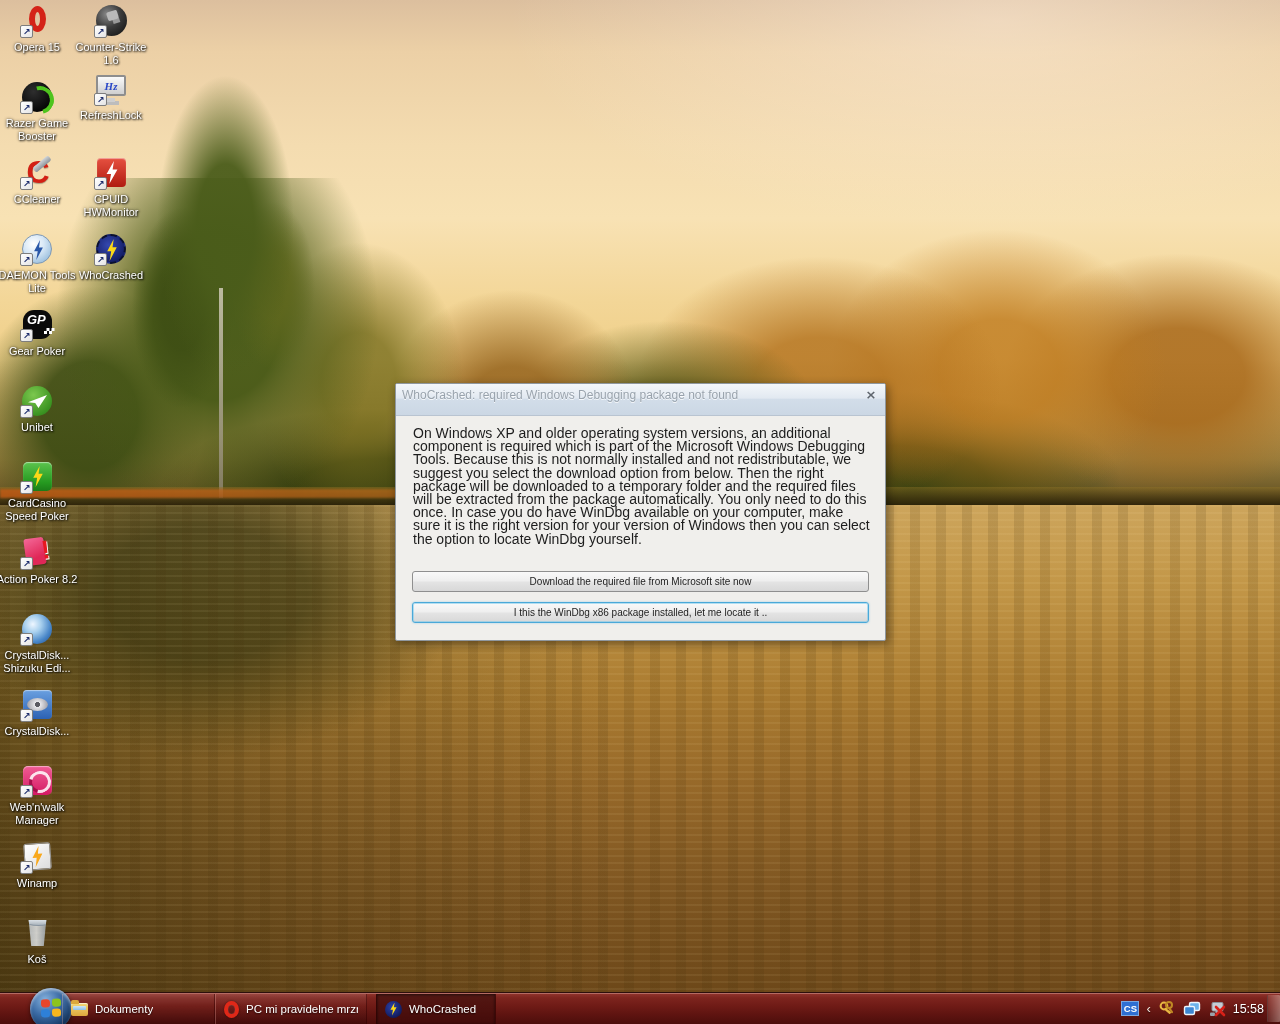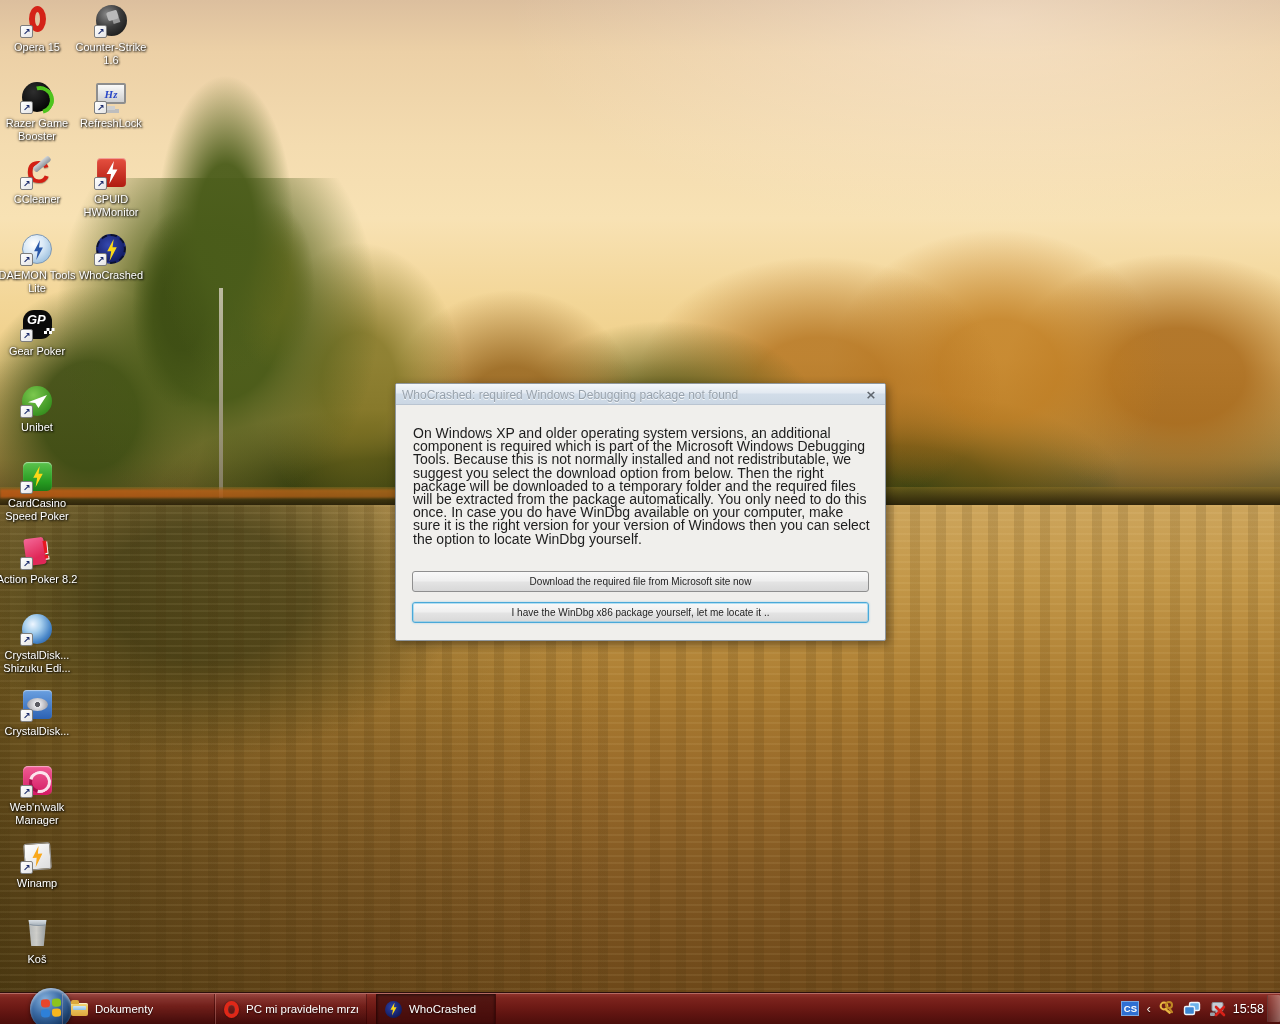--- a/index.html
+++ b/index.html
@@ -120,21 +120,21 @@
   .art-kos     { position:absolute; left:7px; top:4px; width:21px; height:26px;
                  background:linear-gradient(90deg, rgba(190,198,206,.85), rgba(235,240,245,.8) 45%, rgba(150,160,170,.85));
                  clip-path:polygon(8% 0,92% 0,80% 100%,20% 100%); }
   .art-kos::before { content:""; position:absolute; left:-2px; top:-3px; width:25px; height:7px; border-radius:50%;
                  background:linear-gradient(#eef2f6,#aab4bc); border:1px solid #8894a0; }
 
   
   .dialog { position:absolute; left:395px; top:383px; width:491px; height:258px;
     background:#f0efec; border:1px solid #8f979f; border-radius:2px;
     box-shadow:2px 3px 10px rgba(0,0,0,.4); }
-  .titlebar { position:relative; height:21px; border-radius:1px 1px 0 0;
+  .titlebar { position:relative; height:32px; border-radius:1px 1px 0 0;
     background:linear-gradient(180deg,#f4f7fa 0%,#e2e9f1 45%,#d2dde9 50%,#cbd7e4 100%);
     border-bottom:1px solid #b9c4d1; }
   .titlebar .ttl { position:absolute; left:6px; top:4px; font-size:12px; color:#99a3ad;
     text-shadow:0 1px 0 rgba(255,255,255,.8); white-space:nowrap; }
   .closebox { position:absolute; right:6px; top:4px; width:16px; height:13px;
     display:flex; align-items:center; justify-content:center;
     color:#5f666e; font:bold 13px "DejaVu Sans",sans-serif; line-height:1; cursor:default; }
   .dlg-text { position:absolute; left:17px; top:43px; width:459px;
     font-size:14px; line-height:13.2px; color:#1d1d1d; }
   .dlg-btn { position:absolute; left:16px; width:457px; height:21px;
@@ -213,21 +213,21 @@
       </div>
     <div class="lbl">Counter-Strike 1.6</div>
   </div>
   <div class="dicon" style="left:-6px; top:80px;">
     <div class="ic">
         <span class="art-razer"></span>
         <span class="shortcut">↗</span>
       </div>
     <div class="lbl">Razer Game Booster</div>
   </div>
-  <div class="dicon" style="left:68px; top:80px;">
+  <div class="dicon" style="left:68px; top:72px;">
     <div class="ic">
         <span class="art-refresh">Hz</span>
         <span class="shortcut">↗</span>
       </div>
     <div class="lbl">RefreshLock</div>
   </div>
   <div class="dicon" style="left:-6px; top:156px;">
     <div class="ic">
         <span class="art-cclean">C</span>
         <span class="shortcut">↗</span>
@@ -330,21 +330,21 @@
     <div class="lbl">Koš</div>
   </div>
 
   <div class="dialog">
     <div class="titlebar">
       <span class="ttl">WhoCrashed: required Windows Debugging package not found</span>
       <span class="closebox">×</span>
     </div>
     <div class="dlg-text">On Windows XP and older operating system versions, an additional component is required which is part of the Microsoft Windows Debugging Tools. Because this is not normally installed and not redistributable, we suggest you select the download option from below. Then the right package will be downloaded to a temporary folder and the required files will be extracted from the package automatically. You only need to do this once. In case you do have WinDbg available on your computer, make sure it is the right version for your version of Windows then you can select the option to locate WinDbg yourself.</div>
     <div class="dlg-btn b1">Download the required file from Microsoft site now</div>
-    <div class="dlg-btn b2">I have the WinDbg x86 package yourself, let me locate it ..</div>
+    <div class="dlg-btn b2">I this the WinDbg x86 package installed, let me locate it ..</div>
   </div>
 
   <div class="taskbar">
     <div class="orb">
       <span class="flag">
           <i class="f1"></i>
           <i class="f2"></i>
           <i class="f3"></i>
           <i class="f4"></i>
         </span>

